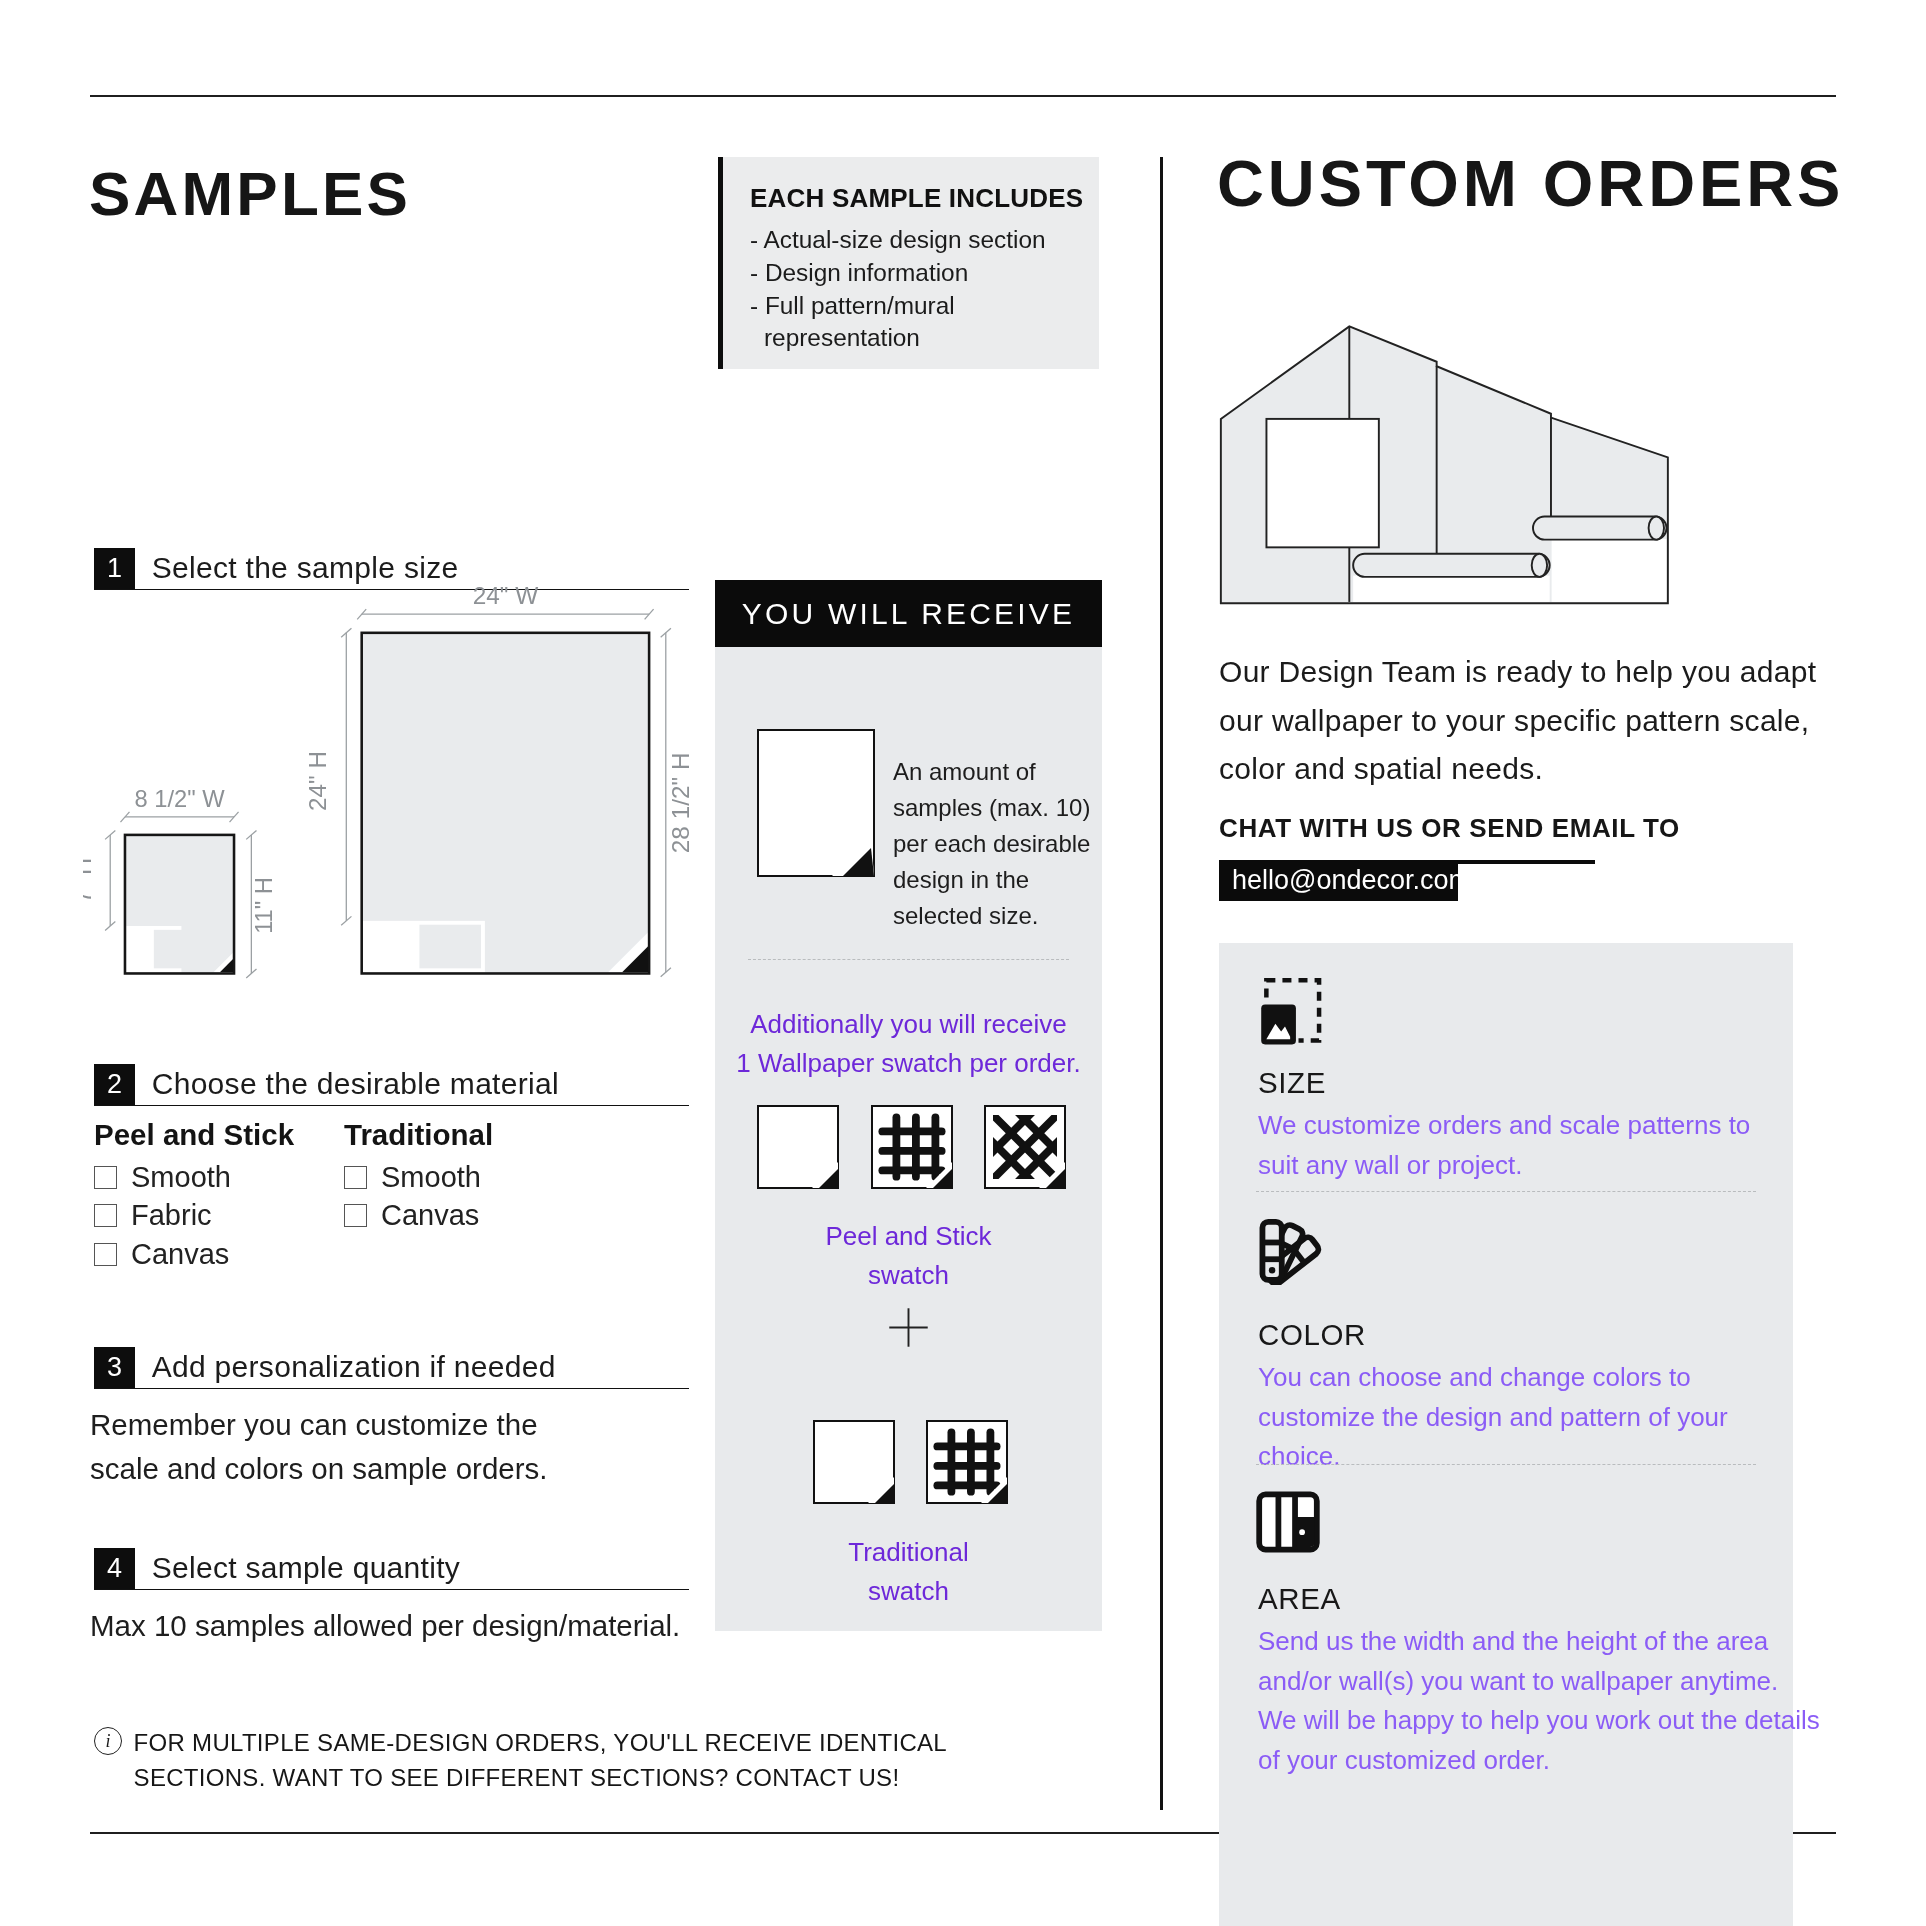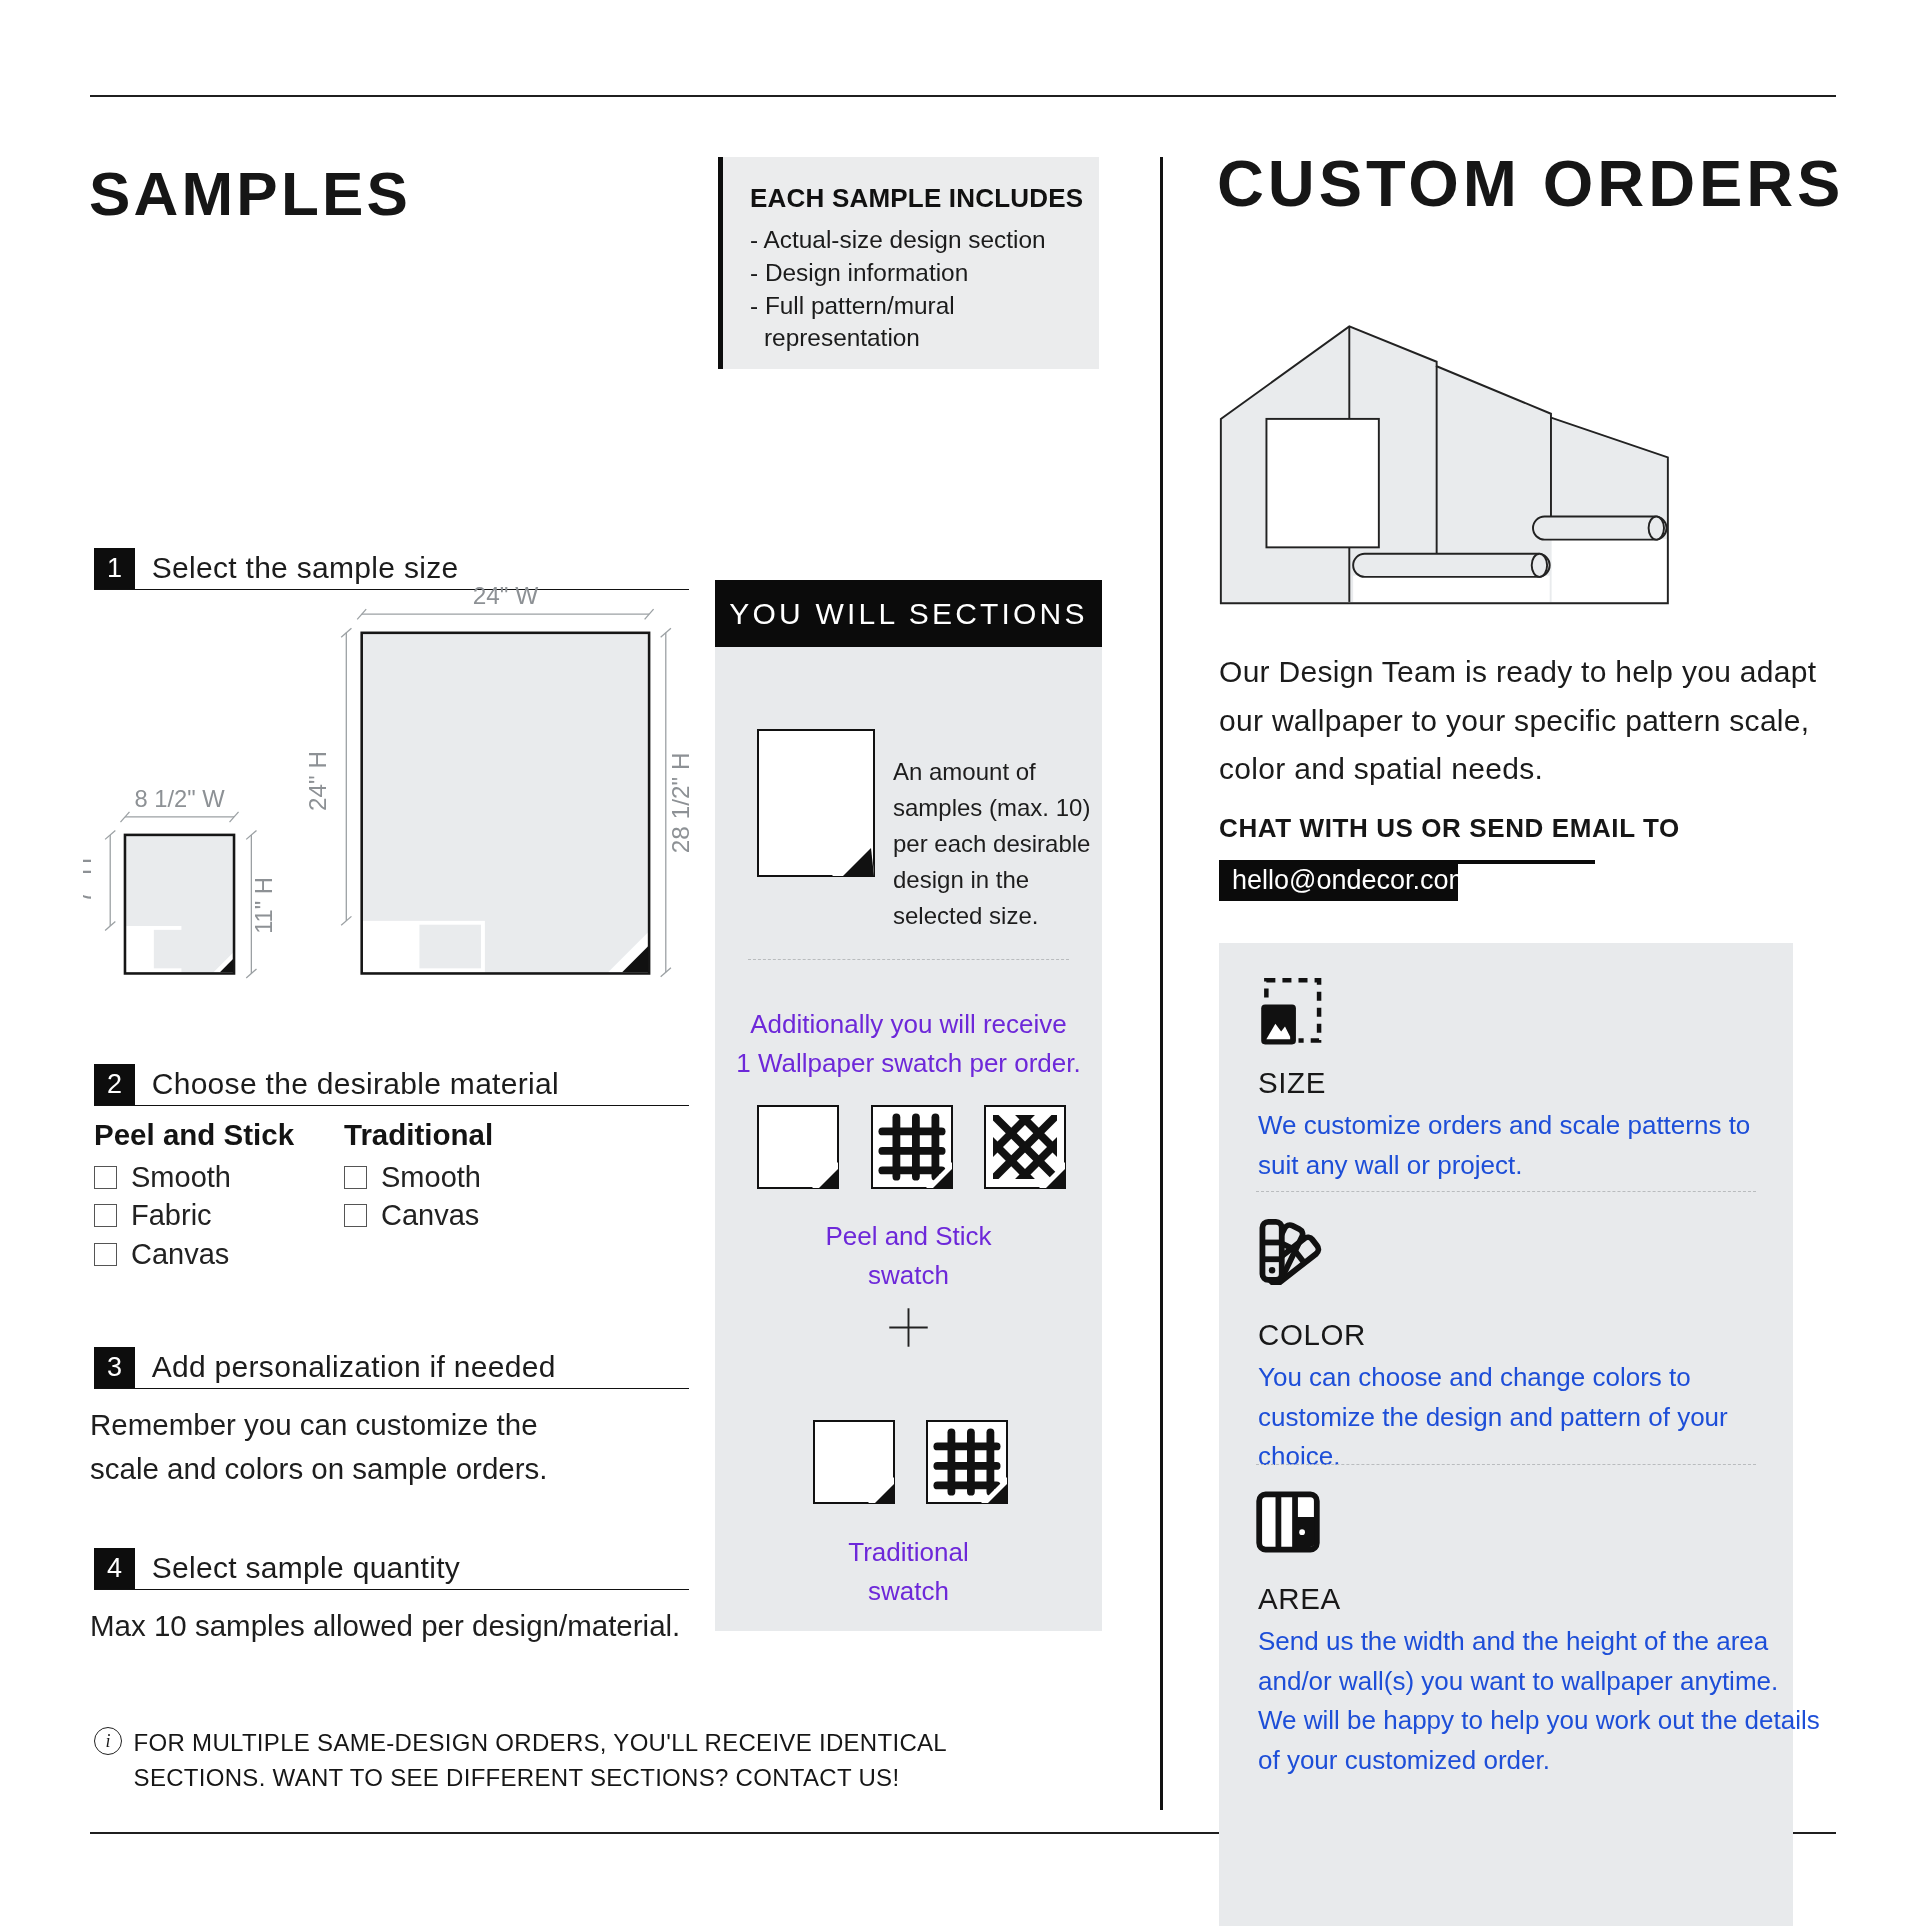--- a/index.html
+++ b/index.html
@@ -38,21 +38,21 @@
   .swatch svg{position:absolute;left:0;top:0;}
   .swatch .wcut{position:absolute;right:-0.6px;bottom:-0.6px;width:0;height:0;border-left:26px solid transparent;border-bottom:26px solid #fff;}
   .swatch .bcut{position:absolute;right:-0.6px;bottom:-0.6px;width:0;height:0;border-left:19px solid transparent;border-bottom:19px solid #111;}
   
   #custom-paragraph{left:1219px;top:648px;width:604px;font-size:30px;line-height:1.62;letter-spacing:0.3px;color:#1b1b1b;}
   #chat-label{left:1219px;top:813px;font-size:26px;letter-spacing:0.6px;color:#161616;white-space:nowrap;font-weight:bold;}
   #chat-rule{left:1219px;top:860px;width:376px;height:3.9px;background:#0b0b0b;}
   #email-chip{left:1219px;top:860px;width:239px;height:41px;background:#0b0b0b;color:#fff;font-size:27px;display:flex;align-items:center;padding-left:13px;box-sizing:border-box;white-space:nowrap;}
   #custom-box{left:1219px;top:943px;width:574px;height:990px;background:#e8eaec;}
   .sec-name{position:absolute;left:39px;font-size:29.5px;letter-spacing:0.6px;color:#181818;}
-  .sec-body{position:absolute;left:39px;font-size:26px;line-height:1.52;color:#1d4ed8;}
+  .sec-body{position:absolute;left:39px;font-size:26px;line-height:1.52;color:#8b5cf6;}
   #divider{left:1160px;top:157px;width:2.6px;height:1653px;background:#111;}
   svg text{font-family:"Liberation Sans","DejaVu Sans",sans-serif;}
 </style>
 </head>
 <body>
 
 <div id="page">
 
   <div class="rule" style="left:90px;top:95px;width:1746px;"></div>
   <div class="rule" style="left:90px;top:1832px;width:1746px;"></div>
@@ -163,21 +163,21 @@
     </div>
   </div>
 
   <div id="includes-box" class="abs">
     <div id="includes-title">EACH SAMPLE INCLUDES</div>
     <div class="includes-item">- Actual-size design section</div>
     <div class="includes-item">- Design information</div>
     <div class="includes-item">- Full pattern/mural representation</div>
   </div>
 
-  <div id="receive-header" class="abs">YOU WILL SECTIONS</div>
+  <div id="receive-header" class="abs">YOU WILL RECEIVE</div>
   <div id="receive-box" class="abs">
     <div class="page-icon" style="left:42px;top:82px;width:114px;height:144px;">
       <div class="fold-b" style="border-left-width:39px;border-bottom-width:39px;border-bottom-color:#fff;"></div>
       <div class="fold-b" style="border-left-width:28px;border-bottom-width:28px;border-bottom-color:#111;"></div>
     </div>
     <div class="receive-desc">An amount of samples (max. 10) per each desirable design in the selected size.</div>
     <div class="dash-sep" style="left:33px;right:33px;top:312px;"></div>
     <div class="center-text" style="top:358px;">
       <div>Additionally you will receive</div>
       <div>1 Wallpaper swatch per order.</div>

